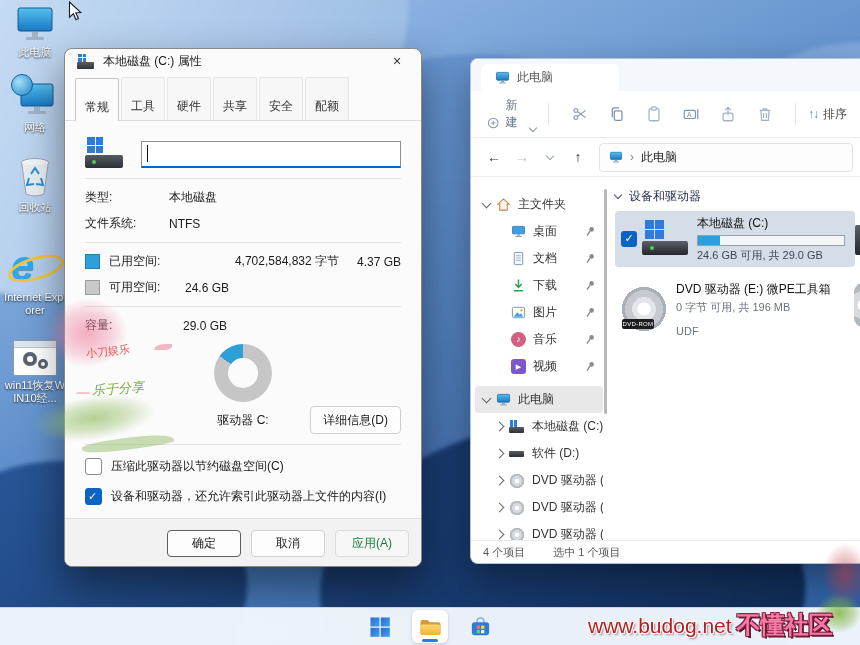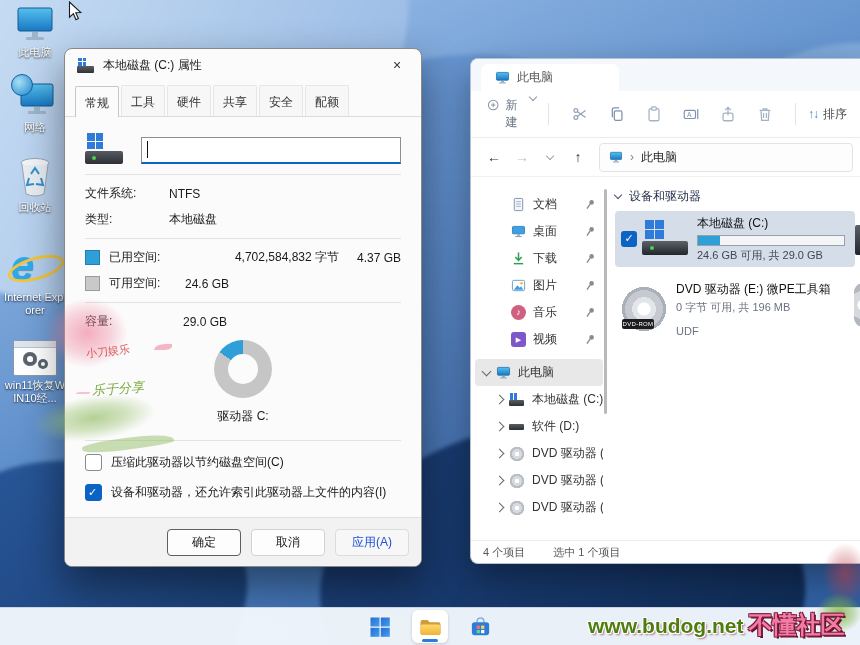--- a/index.html
+++ b/index.html
@@ -42,21 +42,21 @@
 
   
   .dialog{position:absolute;left:64px;top:48px;width:356px;height:517px;background:#fbfbfb;border:1px solid #888;
     border-radius:8px;box-shadow:0 18px 40px rgba(0,0,0,.45);display:flex;flex-direction:column;overflow:hidden;z-index:20;}
   .dtitle{height:32px;display:flex;align-items:center;gap:8px;padding:0 6px 0 12px;font-size:12px;color:#1a1a1a;}
   .mini-drive{width:18px;height:15px;position:relative;flex-shrink:0;}
   .mini-drive .winlogo{position:absolute;left:1px;top:0;width:8px;height:8px;gap:1px;}
   .mini-drive .bar{position:absolute;bottom:0;left:0;width:17px;height:7px;background:linear-gradient(#5a5f66,#2e3238);border-radius:1px;}
   .dclose{margin-left:auto;width:36px;height:24px;display:flex;align-items:center;justify-content:center;font-size:14px;color:#333;border-radius:4px;}
   .dtabs{display:flex;gap:2px;padding:4px 8px 0 10px;border-bottom:1px solid #dcdcdc;}
-  .dtab{font-size:12px;padding:8px 9px 5px;border:1px solid #e6e6e6;border-bottom:none;background:#f7f7f7;color:#333;border-radius:2px 2px 0 0;}
+  .dtab{font-size:12px;padding:20px 9px 5px;border:1px solid #e6e6e6;border-bottom:none;background:#f7f7f7;color:#333;border-radius:2px 2px 0 0;}
   .dtab.active{background:#fbfbfb;border-color:#c6c6c6;position:relative;top:1px;}
   .dbody{flex:1;padding:12px 20px 0;font-size:12px;color:#1a1a1a;}
   .volrow{display:flex;align-items:flex-end;gap:18px;margin:4px 0 2px;}
   .vol-drive{width:38px;height:31px;position:relative;flex-shrink:0;}
   .vol-drive .winlogo{position:absolute;left:2px;top:0;width:16px;height:16px;}
   .vol-drive .bar{position:absolute;bottom:0;left:0;width:38px;height:13px;background:linear-gradient(#565b63,#2d3136);border-radius:2px;}
   .vol-drive .bar::after{content:'';position:absolute;left:7px;top:5px;width:4px;height:4px;border-radius:50%;background:#49d04f;}
   .vinput{flex:1;height:24px;border:1px solid #8f8f8f;border-bottom:2px solid #0b64c4;background:#fff;position:relative;font-size:12px;padding:0 6px;outline:none;}
   .vcaret{position:absolute;left:118px;top:3px;width:1px;height:17px;background:#111;}
   .sep{border:none;border-top:1px solid #e2e2e2;margin:10px 0;}
@@ -73,29 +73,29 @@
   .capt{position:relative;height:28px;margin-top:2px;}
   .capt .ctext{position:absolute;left:0;right:0;text-align:center;line-height:28px;}
   .details-btn{position:absolute;right:0;top:0;height:26px;padding:0 12px;font-size:12px;background:#fdfdfd;border:1px solid #cfcfcf;border-radius:4px;color:#1a1a1a;display:flex;align-items:center;}
   .chkrow{display:flex;align-items:center;gap:9px;margin:13px 0;}
   .cbox{width:15px;height:15px;border-radius:3px;border:1px solid #8a8a8a;background:#fff;flex-shrink:0;position:relative;}
   .cbox.on{background:#0b64c4;border-color:#0b64c4;}
   .cbox.on::before{content:'✓';position:absolute;left:2px;top:0px;color:#fff;font-size:11px;line-height:14px;}
   .dfoot{height:48px;background:#f2f2f2;border-top:1px solid #e0e0e0;display:flex;align-items:center;justify-content:flex-end;gap:10px;padding:0 12px;flex-shrink:0;}
   .btn{width:72px;height:25px;font-size:12px;border-radius:4px;background:#fdfdfd;border:1px solid #d2d2d2;color:#1a1a1a;display:flex;align-items:center;justify-content:center;}
   .btn.primary{border-color:#5f5f5f;}
-  .btn.disabled{color:#1d4ed8;background:#f7f7f7;border-color:#dcdcdc;}
+  .btn.disabled{color:#15803d;background:#f7f7f7;border-color:#dcdcdc;}
 
   
   .explorer{position:absolute;left:470px;top:58px;width:392px;height:504px;background:#fff;border:1px solid #b6c2d2;border-right:none;
     border-radius:8px 0 0 8px;box-shadow:0 14px 34px rgba(0,0,0,.35);display:flex;flex-direction:column;overflow:hidden;z-index:10;}
   .etabbar{height:32px;background:#f4f8fc;display:flex;align-items:flex-end;padding-left:10px;flex-shrink:0;}
   .etab{display:flex;align-items:center;gap:7px;height:27px;padding:0 14px;background:#fff;border-radius:7px 7px 0 0;font-size:12px;color:#555;min-width:110px;}
   .etools{height:46px;display:flex;align-items:center;padding:0 16px;border-bottom:1px solid #ececec;background:#fff;flex-shrink:0;}
-  .newbtn{display:flex;align-items:flex-start;gap:6px;color:#6a7686;font-size:12px;}
+  .newbtn{display:flex;align-items:flex-end;gap:6px;color:#6a7686;font-size:12px;}
   .newbtn .chev{width:5px;height:5px;color:#8a95a5;}
   .tdiv{width:1px;height:22px;background:#e4e4e4;margin:0 12px;flex-shrink:0;}
   .tbtn{width:37px;height:32px;display:flex;align-items:center;justify-content:center;border-radius:4px;flex-shrink:0;}
   .sortbtn{display:flex;align-items:center;gap:5px;font-size:12px;color:#444;flex-shrink:0;}
   .sort-ar{color:#4a7fd0;font-size:12px;letter-spacing:-1px;}
   .eaddr{height:38px;display:flex;align-items:center;padding:0 10px;gap:2px;border-bottom:1px solid #efefef;flex-shrink:0;}
   .navbtn{width:26px;height:26px;display:flex;align-items:center;justify-content:center;font-size:14px;color:#333;border-radius:4px;flex-shrink:0;}
   .navbtn.dis{color:#b9bec6;}
   .navbtn .chev{width:5px;height:5px;color:#9aa3b0;}
   .crumb{flex:1;height:27px;margin-left:6px;border:1px solid #e0e4ea;background:#fdfdfe;border-radius:4px;display:flex;align-items:center;padding:0 9px;gap:7px;font-size:12px;color:#222;overflow:hidden;}
@@ -150,21 +150,21 @@
   .wm-brand{position:absolute;left:46px;top:52px;font-size:11px;color:rgba(214,60,60,.85);transform:rotate(-6deg);white-space:nowrap;}
   .wm-share{position:absolute;left:52px;top:88px;font-size:13px;color:#79a83e;transform:rotate(-4deg);font-style:italic;white-space:nowrap;text-shadow:0 0 2px rgba(255,255,255,.7);}
   .splash-green{position:absolute;left:-8px;top:104px;width:124px;height:44px;border-radius:50% 60% 45% 55%;transform:rotate(-8deg);
     background:radial-gradient(closest-side,rgba(150,190,105,.7),rgba(150,190,105,.38) 55%,transparent);
     box-shadow:30px 30px 0 -16px rgba(150,190,105,.5);}
   .wm-corner{position:absolute;right:-8px;bottom:28px;width:76px;height:74px;z-index:41;pointer-events:none;
     background:radial-gradient(closest-side at 70% 42%,rgba(192,62,72,.55),rgba(192,62,72,.25) 60%,transparent);}
   .wm-corner::after{content:'';position:absolute;right:6px;bottom:-16px;width:46px;height:40px;border-radius:50% 40% 55% 45%;
     background:radial-gradient(closest-side,rgba(126,178,64,.8),rgba(126,178,64,.4) 60%,transparent);}
   .wm-url{position:absolute;left:588px;bottom:4px;z-index:60;display:flex;align-items:baseline;gap:5px;pointer-events:none;white-space:nowrap;}
-  .wm-url .u1{font-size:21px;font-weight:bold;color:#4d7c0f;letter-spacing:0;
+  .wm-url .u1{font-size:21px;font-weight:normal;color:#b91c1c;letter-spacing:0;
     text-shadow:-1px -1px 0 #fff,1px -1px 0 #fff,-1px 1px 0 #fff,1px 1px 0 #fff,2px 2px 2px rgba(120,20,50,.55);}
   .wm-url .u2{font-size:24px;font-weight:bold;color:#f37ca6;
     text-shadow:-1px -1px 0 #7e1d3c,1px -1px 0 #7e1d3c,-1px 1px 0 #7e1d3c,1px 1px 0 #7e1d3c,2px 2px 0 #5f0f28;}
   .cursor{position:absolute;left:68px;top:1px;z-index:100;pointer-events:none;}
 </style>
 </head>
 <body>
 
 <svg width="0" height="0" style="position:absolute">
   <defs>
@@ -269,26 +269,26 @@
             <i></i>
           </span>
         <span class="bar"></span>
       </span>
       <div class="vinput">
         <span class="vcaret" style="left:5px"></span>
       </div>
     </div>
     <hr class="sep">
     <div class="irow">
+      <span class="ilabel">类型:</span>
+      <span>本地磁盘</span>
+    </div>
+    <div class="irow">
       <span class="ilabel">文件系统:</span>
       <span>NTFS</span>
-    </div>
-    <div class="irow">
-      <span class="ilabel">类型:</span>
-      <span>本地磁盘</span>
     </div>
     <hr class="sep">
     <div class="irow">
       <span class="sw used"></span>
       <span class="swlabel">已用空间:</span>
       <span class="ibytes">4,702,584,832 字节</span>
       <span class="isize">4.37 GB</span>
     </div>
     <div class="irow">
       <span class="sw free"></span>
@@ -296,20 +296,21 @@
       <span class="isize">24.6 GB</span>
     </div>
     <hr class="sep">
     <div class="irow">
       <span class="ilabel">容量:</span>
       <span class="isize">29.0 GB</span>
     </div>
     <div class="donut" style="background: conic-gradient(rgb(198, 198, 198) 0deg, rgb(198, 198, 198) 306deg, rgb(47, 159, 216) 306deg, rgb(47, 159, 216) 360deg);"></div>
     <div class="capt">
       <span class="ctext">驱动器 C:</span>
+      <span class="details-btn">详细信息(D)</span>
     </div>
     <hr class="sep">
     <div class="chkrow">
       <span class="cbox"></span>
       <span>压缩此驱动器以节约磁盘空间(C)</span>
     </div>
     <div class="chkrow">
       <span class="cbox on"></span>
       <span>设备和驱动器，还允许索引此驱动器上文件的内容(I)</span>
     </div>
@@ -399,38 +400,45 @@
         <rect x="1.5" y="1.5" width="13" height="8.5" rx="1" fill="url(#gmon)" stroke="#1c6ba5" stroke-width=".8"></rect>
         <rect x="6.5" y="10.5" width="3" height="1.6" fill="#8fa3b8"></rect>
           <rect x="4.5" y="12.2" width="7" height="1.2" fill="#8fa3b8"></rect>
       </svg>
       <span class="sepg">›</span>
       <span>此电脑</span>
     </div>
   </div>
   <div class="ebody">
     <div class="esidebar">
-      <div class="srow child">
+      <div class="srow">
+        <span class="chev down"></span>
         <svg width="15" height="15" viewBox="0 0 16 16">
-          <rect x="3.5" y="1.5" width="9" height="13" rx="1" fill="#f3f7fb" stroke="#7d8fa8"></rect>
-          <path d="M5.5 5 h5 M5.5 7.5 h5 M5.5 10 h5" stroke="#9fb0c4" stroke-width="1"></path>
-        </svg>
-        <span>文档</span>
-        <svg class="pin" width="11" height="11" viewBox="0 0 11 11">
-          <circle cx="6.6" cy="3.4" r="2.3" fill="#8b8b8b"></circle>
-            <path d="M5 5.2 L2 9.6" stroke="#8b8b8b" stroke-width="1.4"></path>
-        </svg>
+          <path d="M8 2 L2 7.6 H4 V14 H12 V7.6 H14 Z" fill="#fdf4e7" stroke="#bd8b50" stroke-width="1.1"></path>
+        </svg>
+        <span>主文件夹</span>
       </div>
       <div class="srow child">
         <svg width="15" height="13" viewBox="0 0 16 14">
           <rect x="1.5" y="1.5" width="13" height="8" rx="1" fill="#3da0e4" stroke="#1f6fa8" stroke-width=".8"></rect>
           <rect x="6.5" y="10" width="3" height="1.6" fill="#8fa3b8"></rect>
             <rect x="4.5" y="11.8" width="7" height="1.2" fill="#8fa3b8"></rect>
         </svg>
         <span>桌面</span>
+        <svg class="pin" width="11" height="11" viewBox="0 0 11 11">
+          <circle cx="6.6" cy="3.4" r="2.3" fill="#8b8b8b"></circle>
+            <path d="M5 5.2 L2 9.6" stroke="#8b8b8b" stroke-width="1.4"></path>
+        </svg>
+      </div>
+      <div class="srow child">
+        <svg width="15" height="15" viewBox="0 0 16 16">
+          <rect x="3.5" y="1.5" width="9" height="13" rx="1" fill="#f3f7fb" stroke="#7d8fa8"></rect>
+          <path d="M5.5 5 h5 M5.5 7.5 h5 M5.5 10 h5" stroke="#9fb0c4" stroke-width="1"></path>
+        </svg>
+        <span>文档</span>
         <svg class="pin" width="11" height="11" viewBox="0 0 11 11">
           <circle cx="6.6" cy="3.4" r="2.3" fill="#8b8b8b"></circle>
             <path d="M5 5.2 L2 9.6" stroke="#8b8b8b" stroke-width="1.4"></path>
         </svg>
       </div>
       <div class="srow child">
         <svg width="15" height="15" viewBox="0 0 16 16">
           <path d="M8 1.5 v8 M4.6 6.5 L8 10 L11.4 6.5" fill="none" stroke="#2fa052" stroke-width="1.6"></path>
           <path d="M3 13.5 h10" stroke="#2fa052" stroke-width="1.6"></path>
         </svg>

